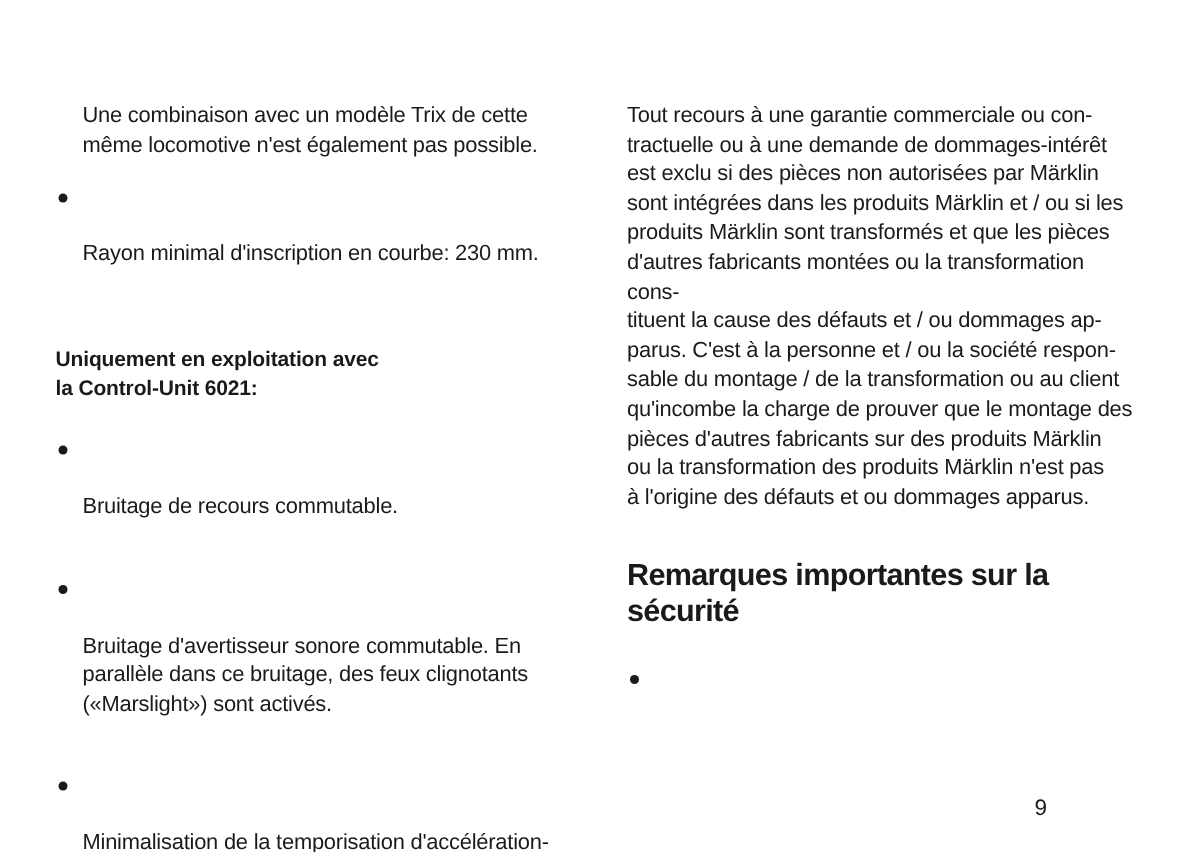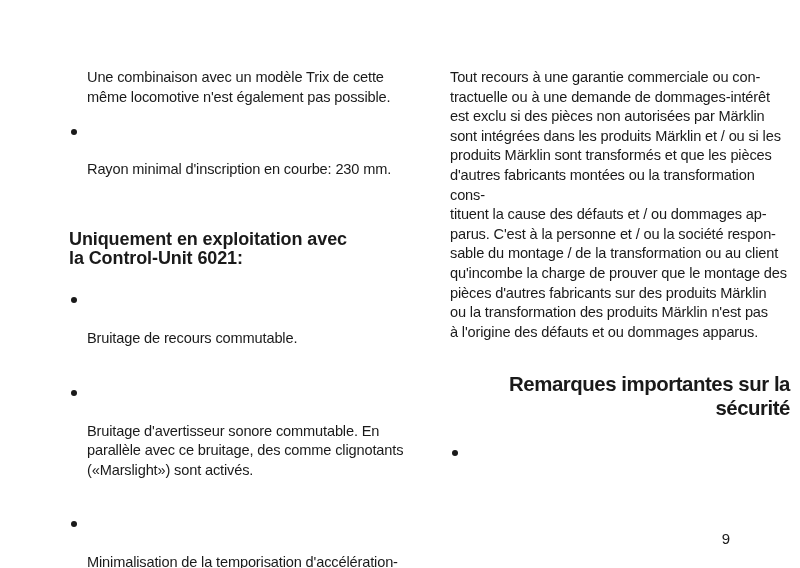--- a/index.html
+++ b/index.html
@@ -13,21 +13,20 @@
     overflow: hidden;
     font-family: "Liberation Sans", "DejaVu Sans", sans-serif;
     color: #1a1a1a;
     -webkit-font-smoothing: antialiased;
   }
   .page {
     position: relative;
     width: 740px;
     height: 568px;
     background: #ffffff;
-    margin-left: 32px;
   }
   .column {
     position: absolute;
     top: 68px;
   }
   .col-left  { left: 37px;  width: 348px; }
   .col-right { left: 418px; width: 340px; }
 
   
   .para {
@@ -38,35 +37,34 @@
     white-space: pre-line;
   }
   .para.indented { margin-left: 18px; }
 
   .block-gap-sm { height: 14px; }
   .block-gap-md { height: 22px; }
   .block-gap-lg { height: 30px; }
 
   
   .heading-sub {
-    font-size: 18px;
+    font-size: 14px;
     line-height: 19.2px;
     font-weight: bold;
     letter-spacing: -0.1px;
     margin: 0;
     white-space: pre-line;
   }
   .heading-main {
     font-size: 20.4px;
     line-height: 24px;
     font-weight: bold;
     letter-spacing: -0.45px;
     margin: 0;
     white-space: pre-line;
-    text-align: right;
   }
 
   
   .bullet-list { margin: 0; padding: 0; list-style: none; }
   .bullet-item {
     position: relative;
     padding-left: 18px;
     font-size: 14.6px;
     line-height: 19.6px;
     letter-spacing: -0.15px;
@@ -121,21 +119,21 @@
     <div class="block-gap-md"></div>
 
     <ul class="bullet-list">
       <li class="bullet-item">
         <span class="bullet-dot"></span>
         <span class="bullet-text">Bruitage de recours commutable.</span>
       </li>
       <li class="bullet-item">
         <span class="bullet-dot"></span>
         <span class="bullet-text">Bruitage d'avertisseur sonore commutable. En
-parallèle avec ce bruitage, des comme clignotants
+parallèle dans ce bruitage, des feux clignotants
 («Marslight») sont activés.</span>
       </li>
       <li class="bullet-item">
         <span class="bullet-dot"></span>
         <span class="bullet-text">Minimalisation de la temporisation d'accélération-
 freinage encodée. Le bruitage du freinage dyna-
 mique est simultanément activé, ce bruitage
 n'étant cependant audible qu'aux hautes vitesses
 comme en réalité.</span>
       </li>

